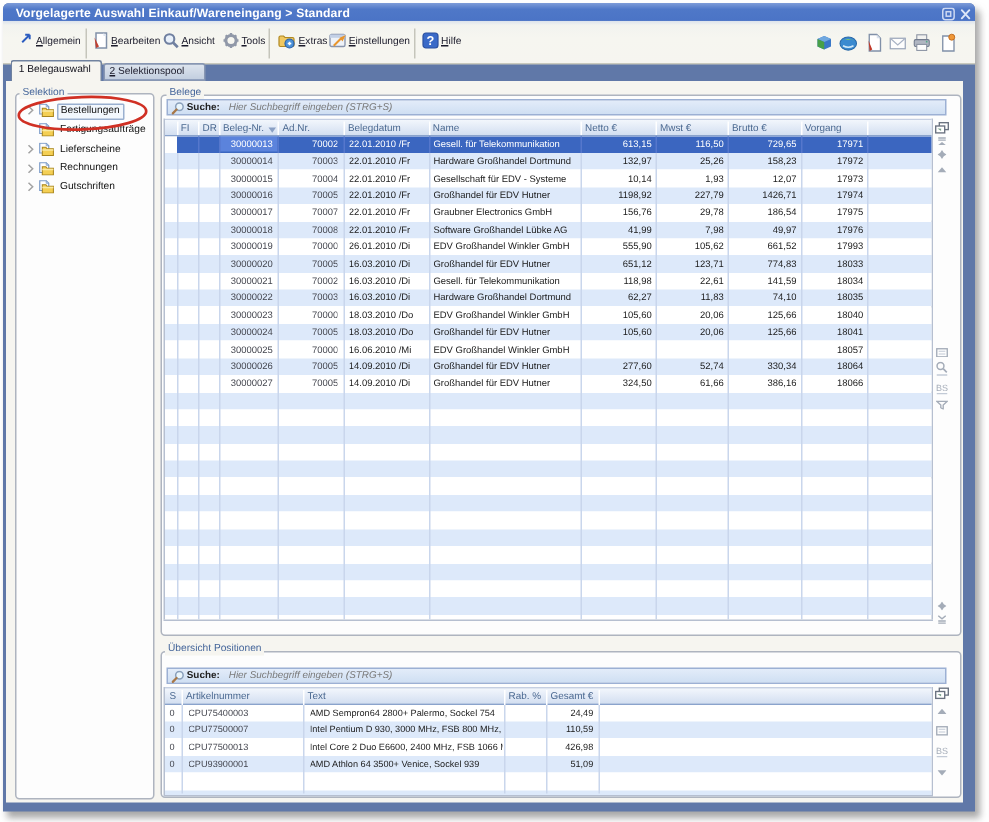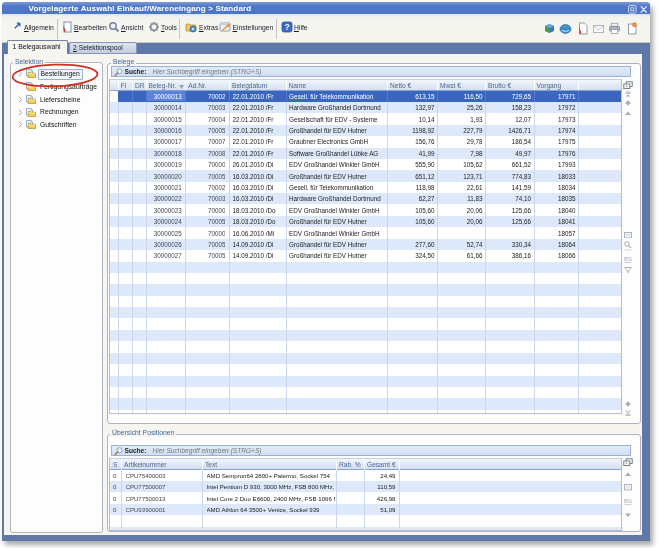--- a/index.html
+++ b/index.html
@@ -11,21 +11,21 @@
 .page{left:4px;top:54px;width:638px;height:481px;background:#f6f5f0;}
 .gbox{border:1px solid #aeb4bf;border-radius:3px;background:#fdfdfd;}
 .glabel{font-size:6.8px;color:#44659a;background:#f6f5f0;padding:0 2px;line-height:8px;}
 .hdr7{font-size:6.6px;color:#4a6890;}
 .searchbar{background:linear-gradient(180deg,#e3ecf9,#cfdff3);border:1px solid #9cb0d4;}
 .it{font-style:italic;color:#7a7a7a;}
 </style></head><body>
 
 <div class="abs win"></div>
 <div class="abs" style="left:2px;top:2px;width:648px;height:14px;border-radius:4px 4px 0 0;background:linear-gradient(180deg,#7e9cd8 0%,#4f78c8 30%,#4b74c6 80%,#6d8fd0 100%);"></div>
-<div class="abs" style="left:10.5px;top:4px;font-size:8.1px;font-weight:bold;color:#fff;letter-spacing:.1px;margin-left:18px;">Vorgelagerte Auswahl Einkauf/Wareneingang &gt; Standard</div>
+<div class="abs" style="left:10.5px;top:4px;font-size:8.1px;font-weight:bold;color:#fff;letter-spacing:.1px;">Vorgelagerte Auswahl Einkauf/Wareneingang &gt; Standard</div>
 <svg class="abs" style="left:628px;top:4.5px" width="20" height="9" viewBox="0 0 20 9">
 <rect x="0.5" y="0.5" width="7.6" height="7.6" rx="1.8" fill="none" stroke="#ccd8f2" stroke-width="1"></rect>
 <rect x="2.8" y="2.8" width="3" height="3" fill="none" stroke="#ccd8f2" stroke-width="1"></rect>
 <path d="M13.2 1.8 L18.2 7.2 M18.2 1.8 L13.2 7.2" stroke="#dde6f8" stroke-width="1.3" stroke-linecap="round"></path>
 </svg>
 <div class="abs menubar" style="left:2px;"></div>
 <div class="abs" style="left:12.5px;top:21px;width:12px;height:12px;">
     <svg width="9" height="9" viewBox="0 0 9 9">
       <path d="M1.8 7.2 L6.8 2.2 M6.8 2.2 L3.8 2.2 M6.8 2.2 L6.8 5.2" stroke="#2b5cc0" stroke-width="1.3" fill="none"></path>
     </svg>

